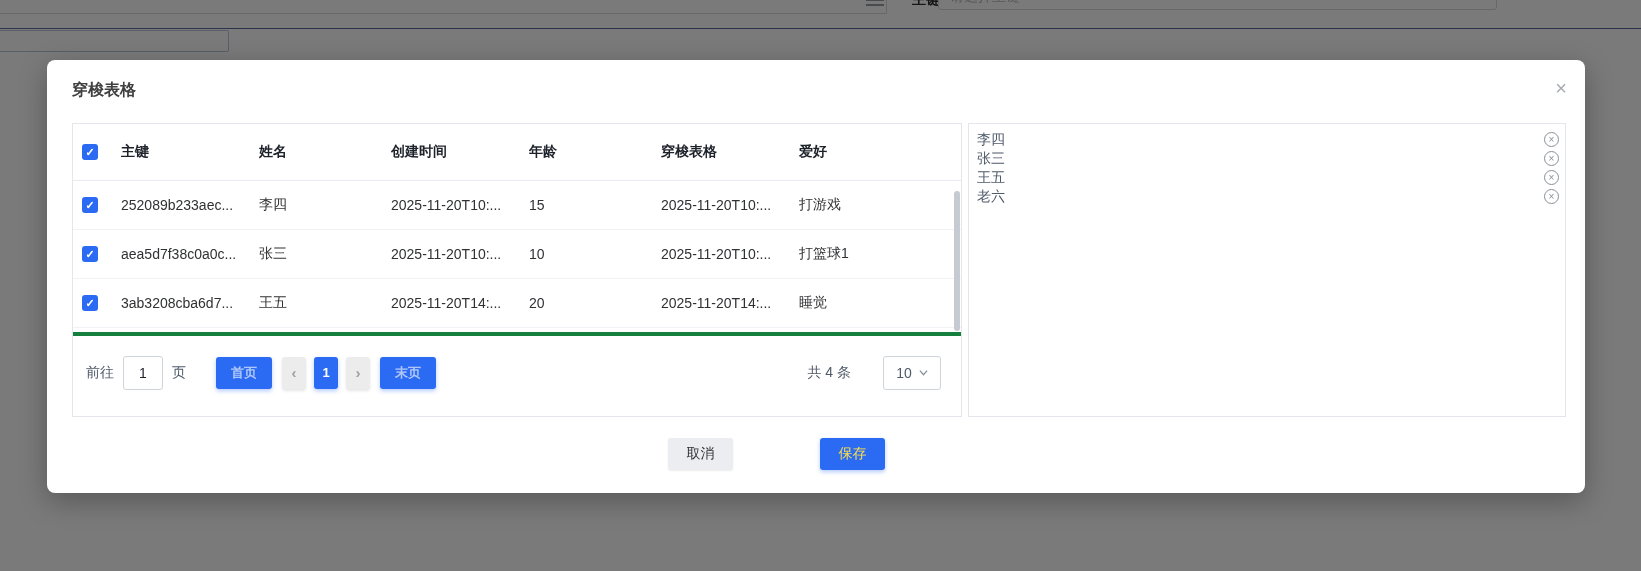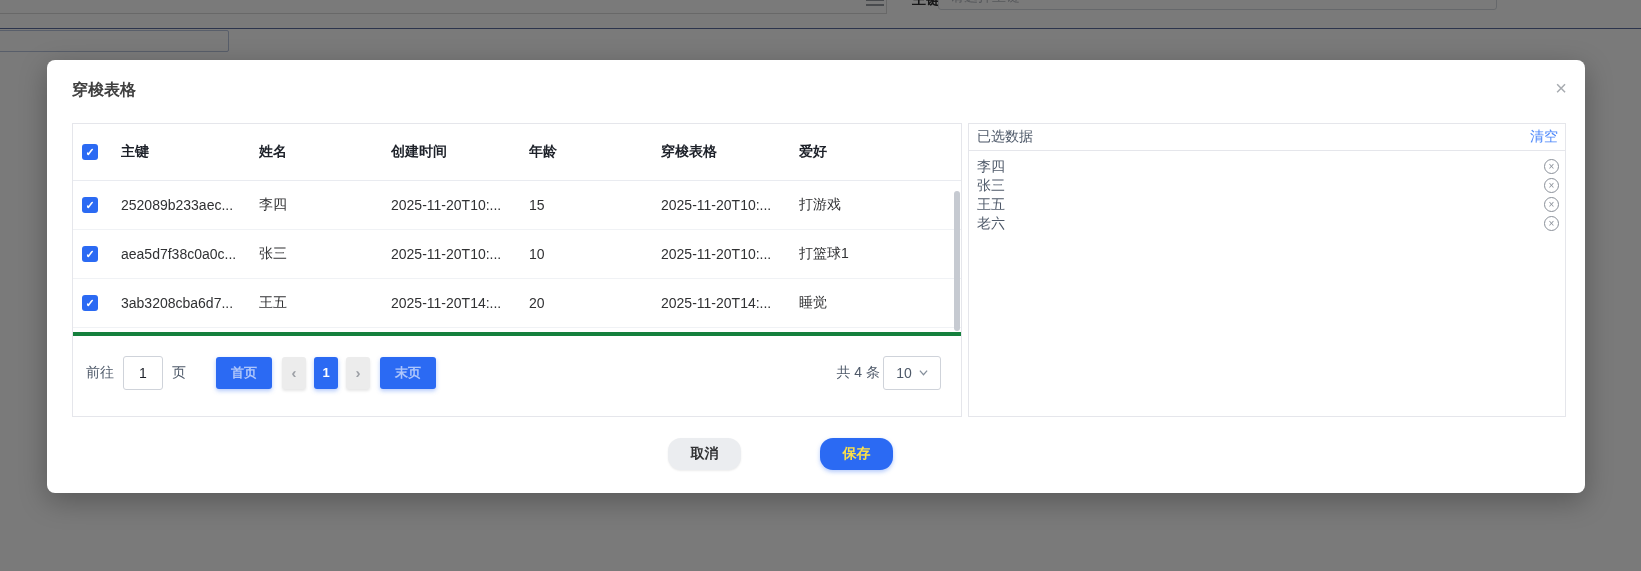--- a/index.html
+++ b/index.html
@@ -48,38 +48,38 @@
            text-align:center; font-size:14px; color:#1d2129; font-family:"Liberation Sans",sans-serif; }
   .pgbtn { height:32px; border:none; border-radius:3px; font-size:13px; cursor:pointer; font-family:"Liberation Sans",sans-serif;
            display:flex; align-items:center; justify-content:center;font-weight:bold; }
   .pgbtn.blue { background:#2b6af3; color:rgba(255,255,255,.62); width:56px; box-shadow:0 2px 4px rgba(43,106,243,.35); }
   .pgbtn.gray { background:#ececec; color:#9da0a6; width:24px; font-size:15px; box-shadow:0 2px 3px rgba(0,0,0,.10); }
   .pgbtn.cur  { background:#2b6af3; color:#fff; width:24px; box-shadow:0 2px 4px rgba(43,106,243,.35); }
   .pg-first { margin-left:30px; }
   .pg-gap { margin-left:10px; }
   .pg-gap-s { margin-left:8px; }
   .pager .spacer { flex:1; }
-  .total { margin-right:3px; }
+  .total { margin-right:32px; }
   .size-select { width:58px; height:34px; border:1px solid #cfd3da; border-radius:3px; background:#fff;
            display:flex; align-items:center; justify-content:center; gap:7px; color:#4e5969; cursor:pointer; }
 
   
   .sel-head { height:27px; display:flex; align-items:center; padding:0 7px 0 8px; border-bottom:1px solid #e5e6eb;
               font-size:14px; color:#4e5969; }
   .sel-head .spacer { flex:1; }
   .clear-link { color:#4c87fa; cursor:pointer; font-size:14px; }
   .sel-list { padding:6px 6px 0 8px; }
   .sel-item { display:flex; align-items:center; height:19px; font-size:14px; color:#4e5969; }
   .sel-item .spacer { flex:1; }
   .rm-icon { width:15px; height:15px; border:1px solid #8a9099; border-radius:50%; color:#8a9099;
              font-size:10px; line-height:13px; text-align:center; cursor:pointer; }
 
   
-  .btn { position:absolute; top:378px; width:73px; height:32px; border:none; border-radius:13px; font-size:14px;
-         cursor:pointer; font-family:"Liberation Sans",sans-serif;font-weight:bold; }
+  .btn { position:absolute; top:378px; width:65px; height:32px; border:none; border-radius:3px; font-size:14px;
+         cursor:pointer; font-family:"Liberation Sans",sans-serif; }
   .btn-cancel { left:621px; background:#ebedf0; color:#303133; box-shadow:0 1px 2px rgba(0,0,0,.08); }
   .btn-save   { left:773px; background:#2b6af3; color:#fde047; box-shadow:0 2px 4px rgba(43,106,243,.35); }
 
   .chev { display:inline-block; width:9px; height:9px; }
 </style>
 </head>
 <body>
 
 <div class="page">
   <div class="bg-hline"></div>
@@ -173,25 +173,20 @@
       <div class="size-select">
         <span>10</span>
         <svg class="chev" viewBox="0 0 10 10">
           <polyline points="1,3 5,7.5 9,3" fill="none" stroke="#86909c" stroke-width="1.4"></polyline>
         </svg>
       </div>
     </div>
   </div>
 
   <div class="panel panel-right">
-    <div class="sel-head">
-      <span>已选数据</span>
-      <span class="spacer"></span>
-      <span class="clear-link">清空</span>
-    </div>
     <div class="sel-list" id="sel-list">
         <div class="sel-item">
           <span>李四</span>
           <span class="spacer"></span>
           <span class="rm-icon">×</span>
         </div>
         <div class="sel-item">
           <span>张三</span>
           <span class="spacer"></span>
           <span class="rm-icon">×</span>

